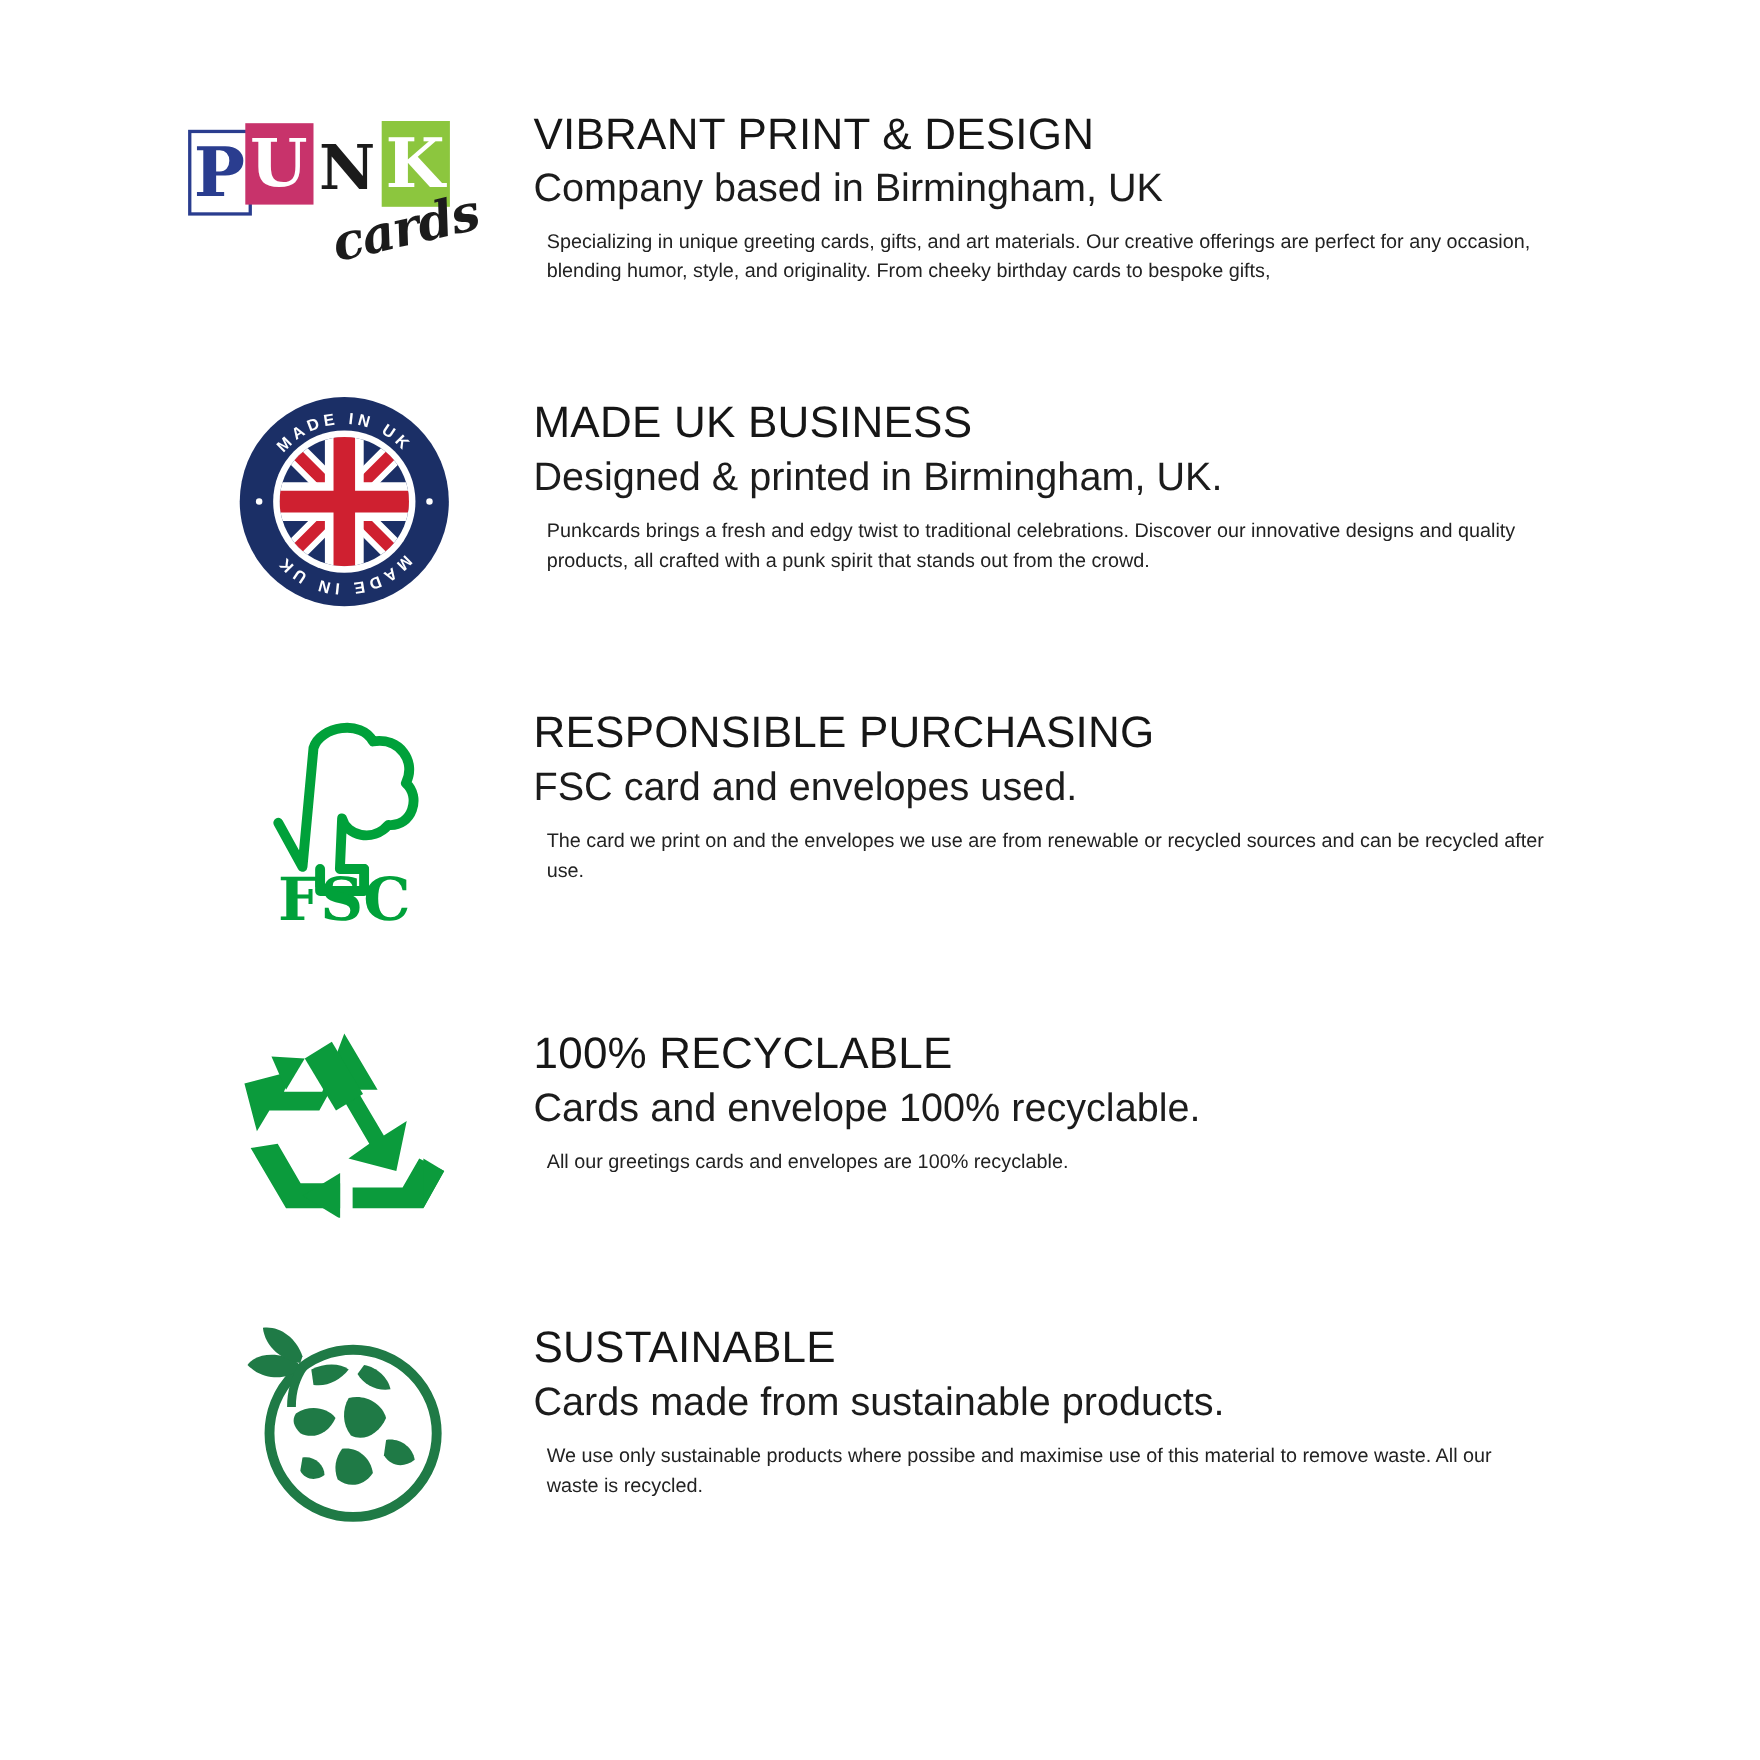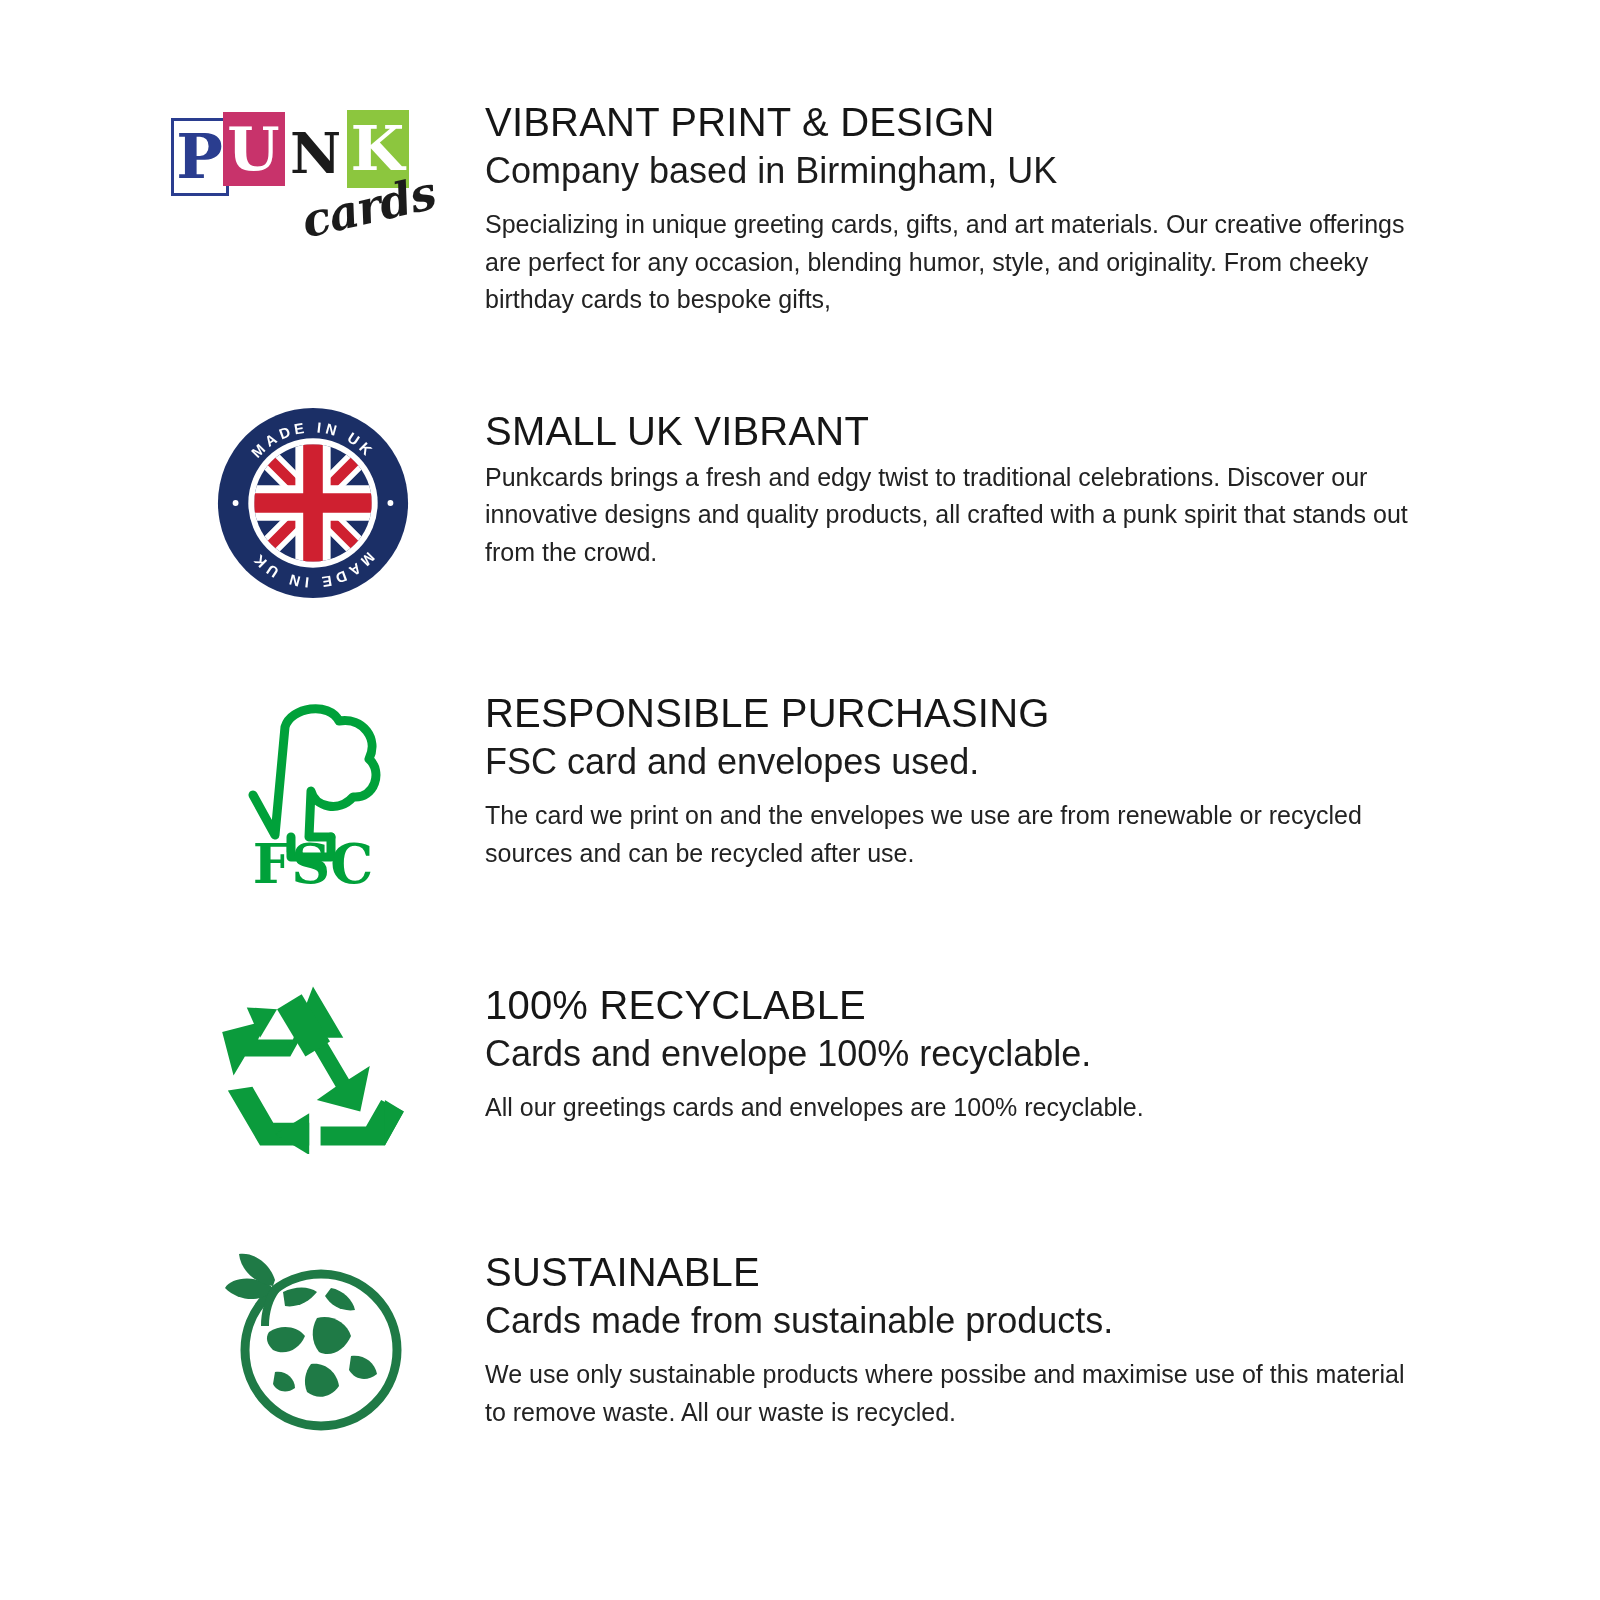--- a/index.html
+++ b/index.html
@@ -46,25 +46,25 @@
     margin: 0 0 6px 0;
   }
   .f-sub {
     font-size: 36px;
     font-weight: normal;
     color: #1c1c1c;
     line-height: 1.18;
     margin: 0 0 14px 0;
   }
   .f-body {
-    font-size: 25px;
+    font-size: 18px;
     font-weight: normal;
     color: #222222;
     line-height: 1.5;
-    margin: 0;
+    margin: 12px;
     max-width: 960px;
   }
 
   
   .row1 { padding-top: 96px; }
   .row2 { padding-top: 86px; }
   .row3 { padding-top: 86px; }
   .row4 { padding-top: 92px; }
   .row5 { padding-top: 92px; justify-content: center; }
 
@@ -186,21 +186,22 @@
           </text>
           <text fill="#ffffff" font-family="Liberation Sans, sans-serif" font-size="15" font-weight="bold" letter-spacing="4">
             <textPath href="#botArc" startOffset="50%" text-anchor="middle">MADE IN UK</textPath>
           </text>
           <circle cx="21" cy="100" r="3" fill="#ffffff"></circle>
           <circle cx="179" cy="100" r="3" fill="#ffffff"></circle>
         </svg>
       </div>
     </div>
     <div class="text-col">
-      <h2 class="f-title">SMALL UK VIBRANT</h2>
+      <h2 class="f-title">MADE UK BUSINESS</h2>
+      <div class="f-sub">Designed &amp; printed in Birmingham, UK.</div>
       <p class="f-body">Punkcards brings a fresh and edgy twist to traditional celebrations. Discover our innovative designs and quality products, all crafted with a punk spirit that stands out from the crowd.</p>
     </div>
   </div>
 
   <div class="feature row3">
     <div class="icon-col">
       <div class="fsc-wrap">
         <svg viewBox="0 0 200 200" width="200" height="200" xmlns="http://www.w3.org/2000/svg">
           <g fill="none" stroke="#00a13a" stroke-width="9" stroke-linecap="round" stroke-linejoin="round">
             <path d="M40 108 L62 148 L72 40 C78 20 116 14 126 34 C150 30 166 52 156 72 C170 84 162 112 140 110 C126 126 102 120 98 104 L96 150 L118 150"></path>

